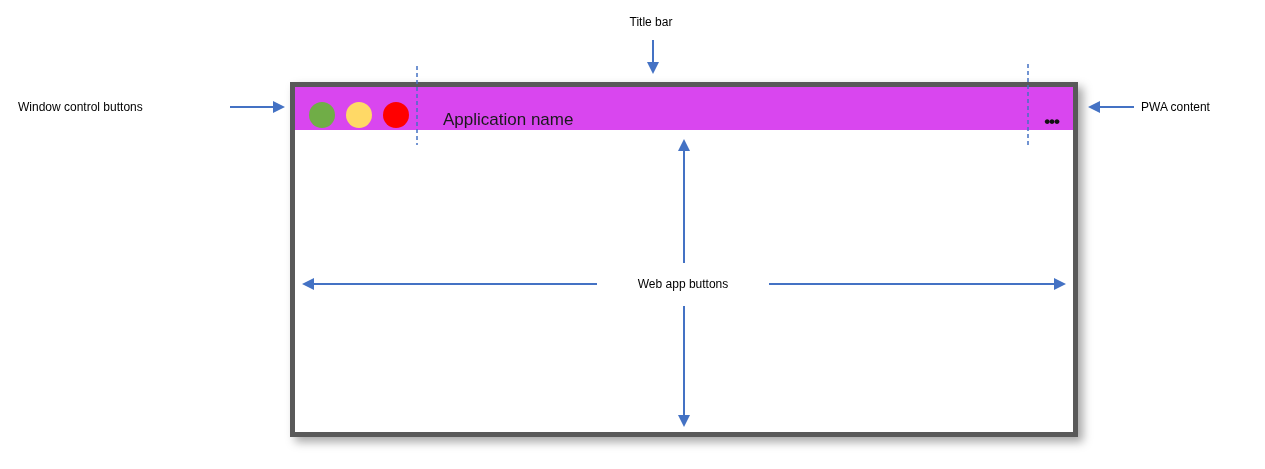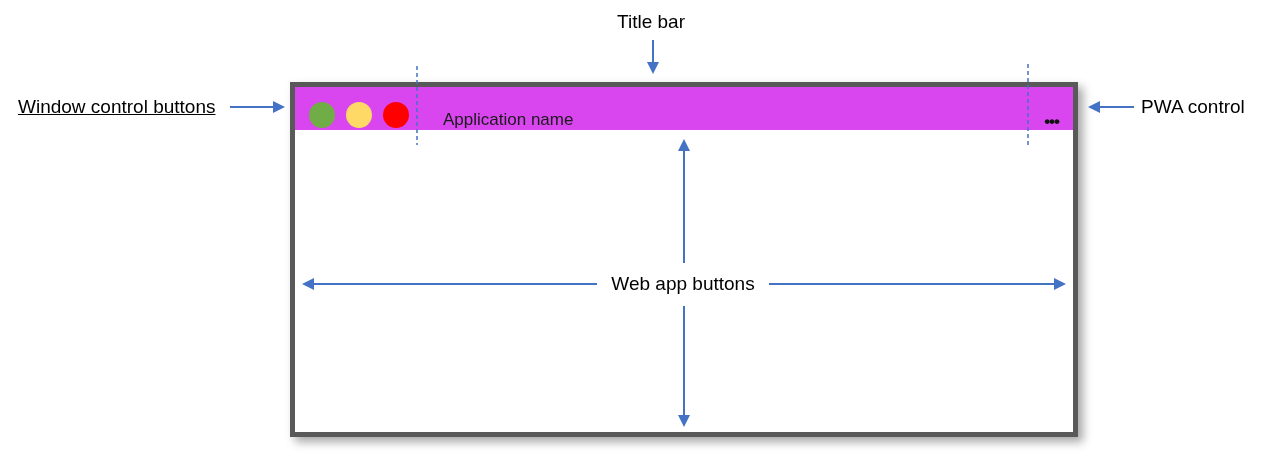--- a/index.html
+++ b/index.html
@@ -53,28 +53,28 @@
     margin-right: 14px;
     font-size: 17px;
     font-weight: bold;
     letter-spacing: -1px;
     color: #111111;
     line-height: 1;
   }
   
   .label {
     position: absolute;
-    font-size: 19px;
+    font-size: 12px;
     color: #000000;
     white-space: nowrap;
     line-height: 18px;
     text-align: center;
   }
   #label-title-bar       { left: 651px; top: 13px; transform: translateX(-50%); }
-  #label-window-controls { left: 18px;  top: 98px; text-decoration: underline; }
+  #label-window-controls { left: 18px;  top: 98px; }
   #label-pwa-buttons     { left: 1141px; top: 98px; }
   #label-web-content     { left: 683px; top: 284px; transform: translate(-50%,-50%); }
   
   #arrow-layer {
     position: absolute;
     left: 0; top: 0;
     width: 1265px;
     height: 469px;
     pointer-events: none;
   }
@@ -94,21 +94,21 @@
         <circle cx="94" cy="15" r="13" fill="#ff0000"></circle>
       </svg>
       <span id="app-title">Application name</span>
       <span id="pwa-menu">•••</span>
     </div>
     <div style="position:absolute; left:0; top:43px; right:0; bottom:0; background:#ffffff;"></div>
   </div>
 
   <div class="label" id="label-title-bar">Title bar</div>
   <div class="label" id="label-window-controls">Window control buttons</div>
-  <div class="label" id="label-pwa-buttons">PWA control</div>
+  <div class="label" id="label-pwa-buttons">PWA content</div>
   <div class="label" id="label-web-content">Web app buttons</div>
 
   <svg id="arrow-layer" viewBox="0 0 1265 469">
     <defs>
       <marker id="ah" markerWidth="6" markerHeight="6" refX="5" refY="3" orient="auto">
         <path d="M0,0 L6,3 L0,6 Z" fill="#4472c4"></path>
       </marker>
     </defs>
 
     <line class="dashed" x1="417" y1="66" x2="417" y2="145"></line>

